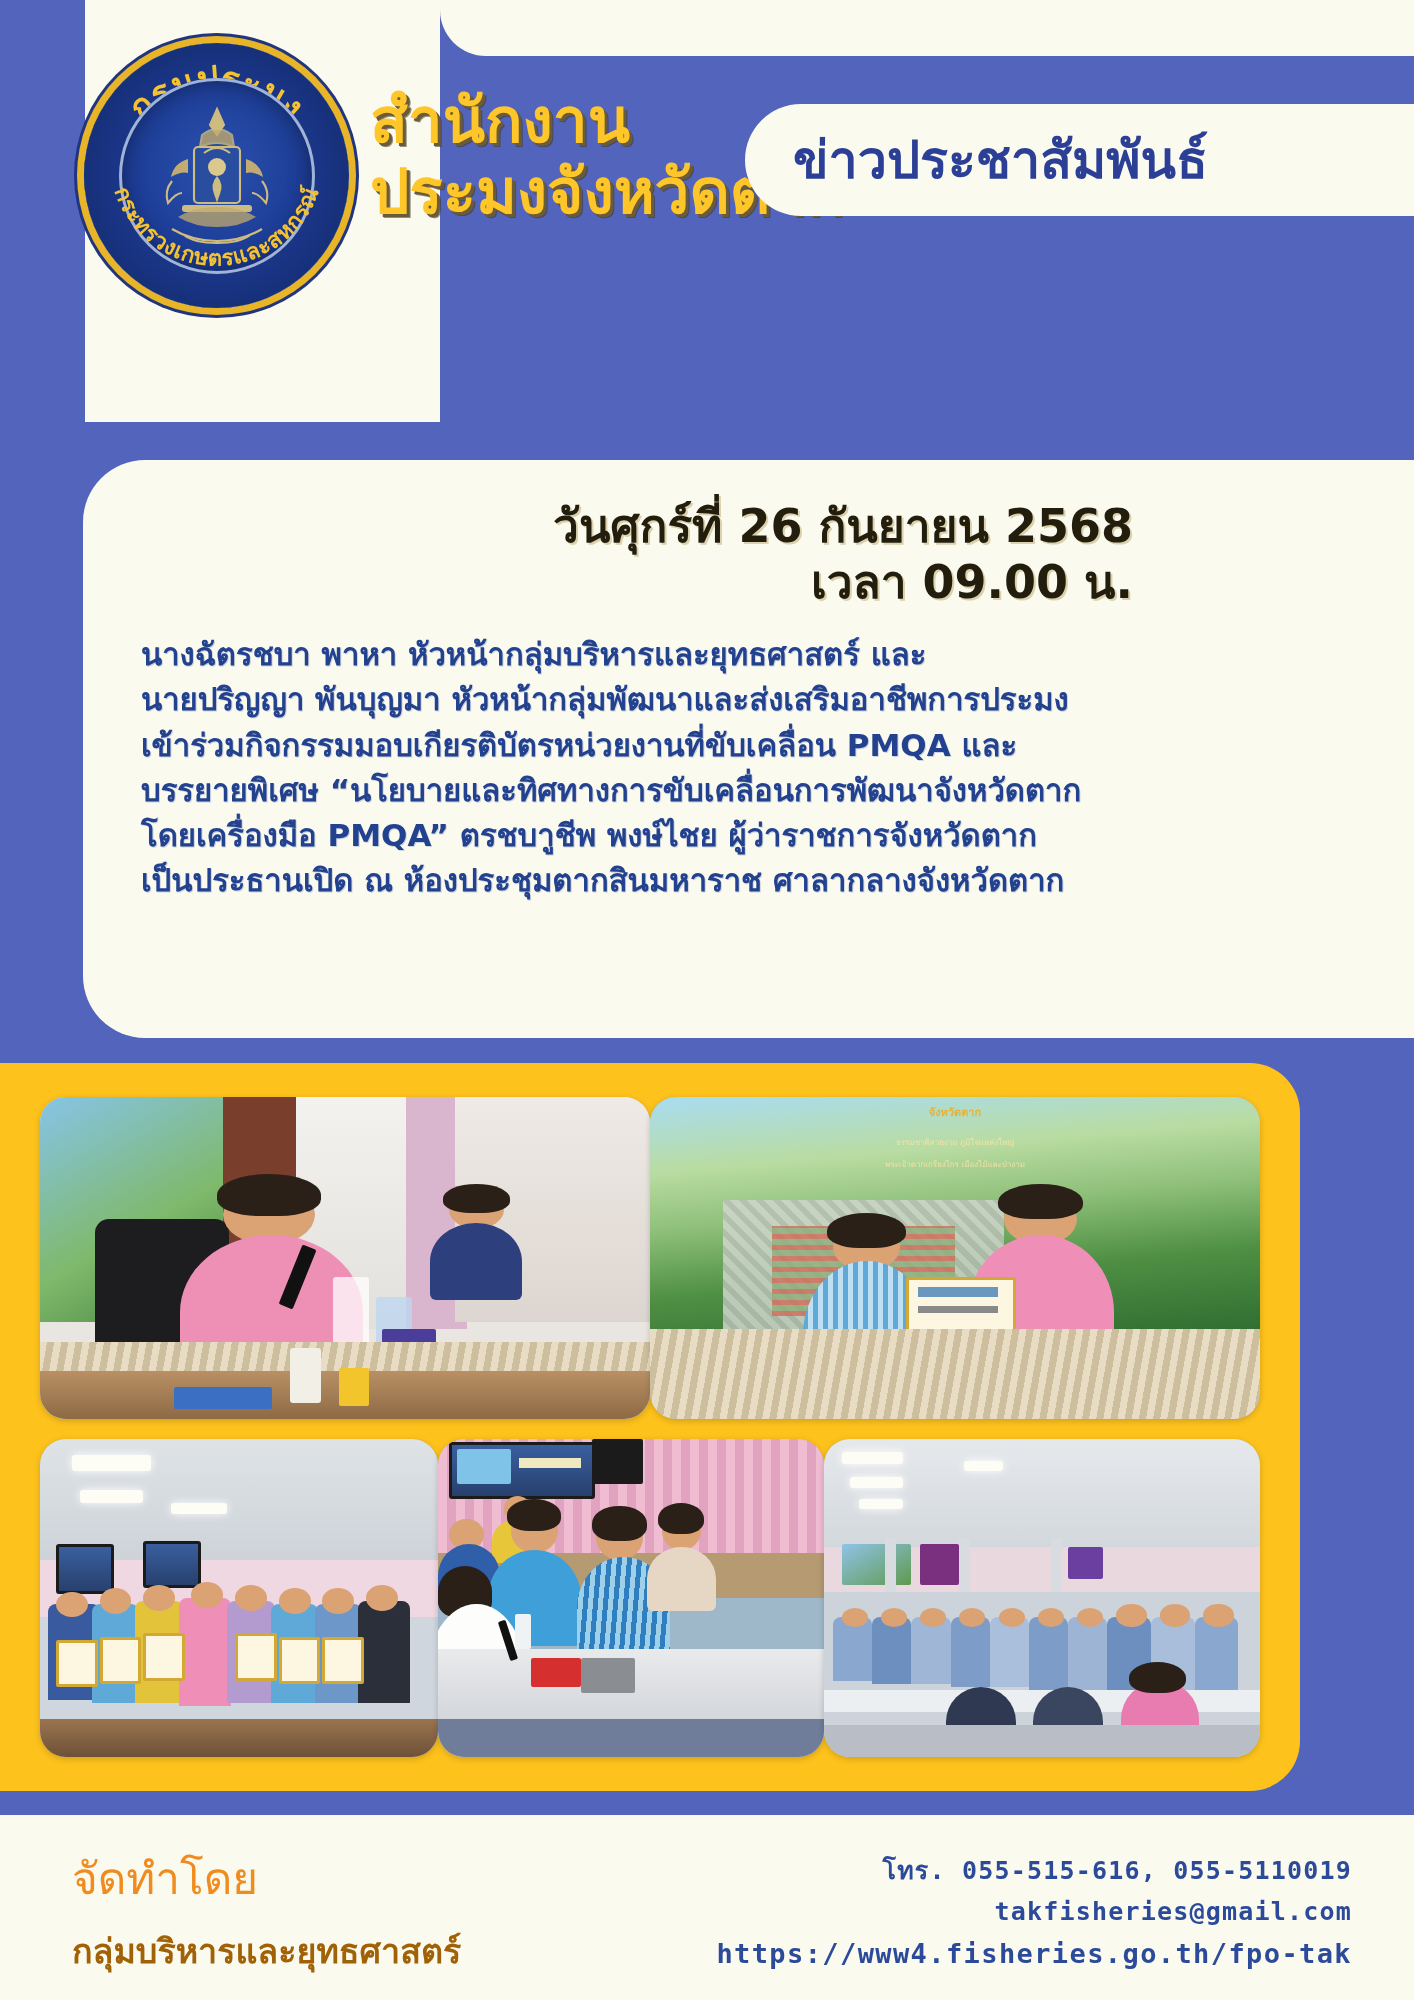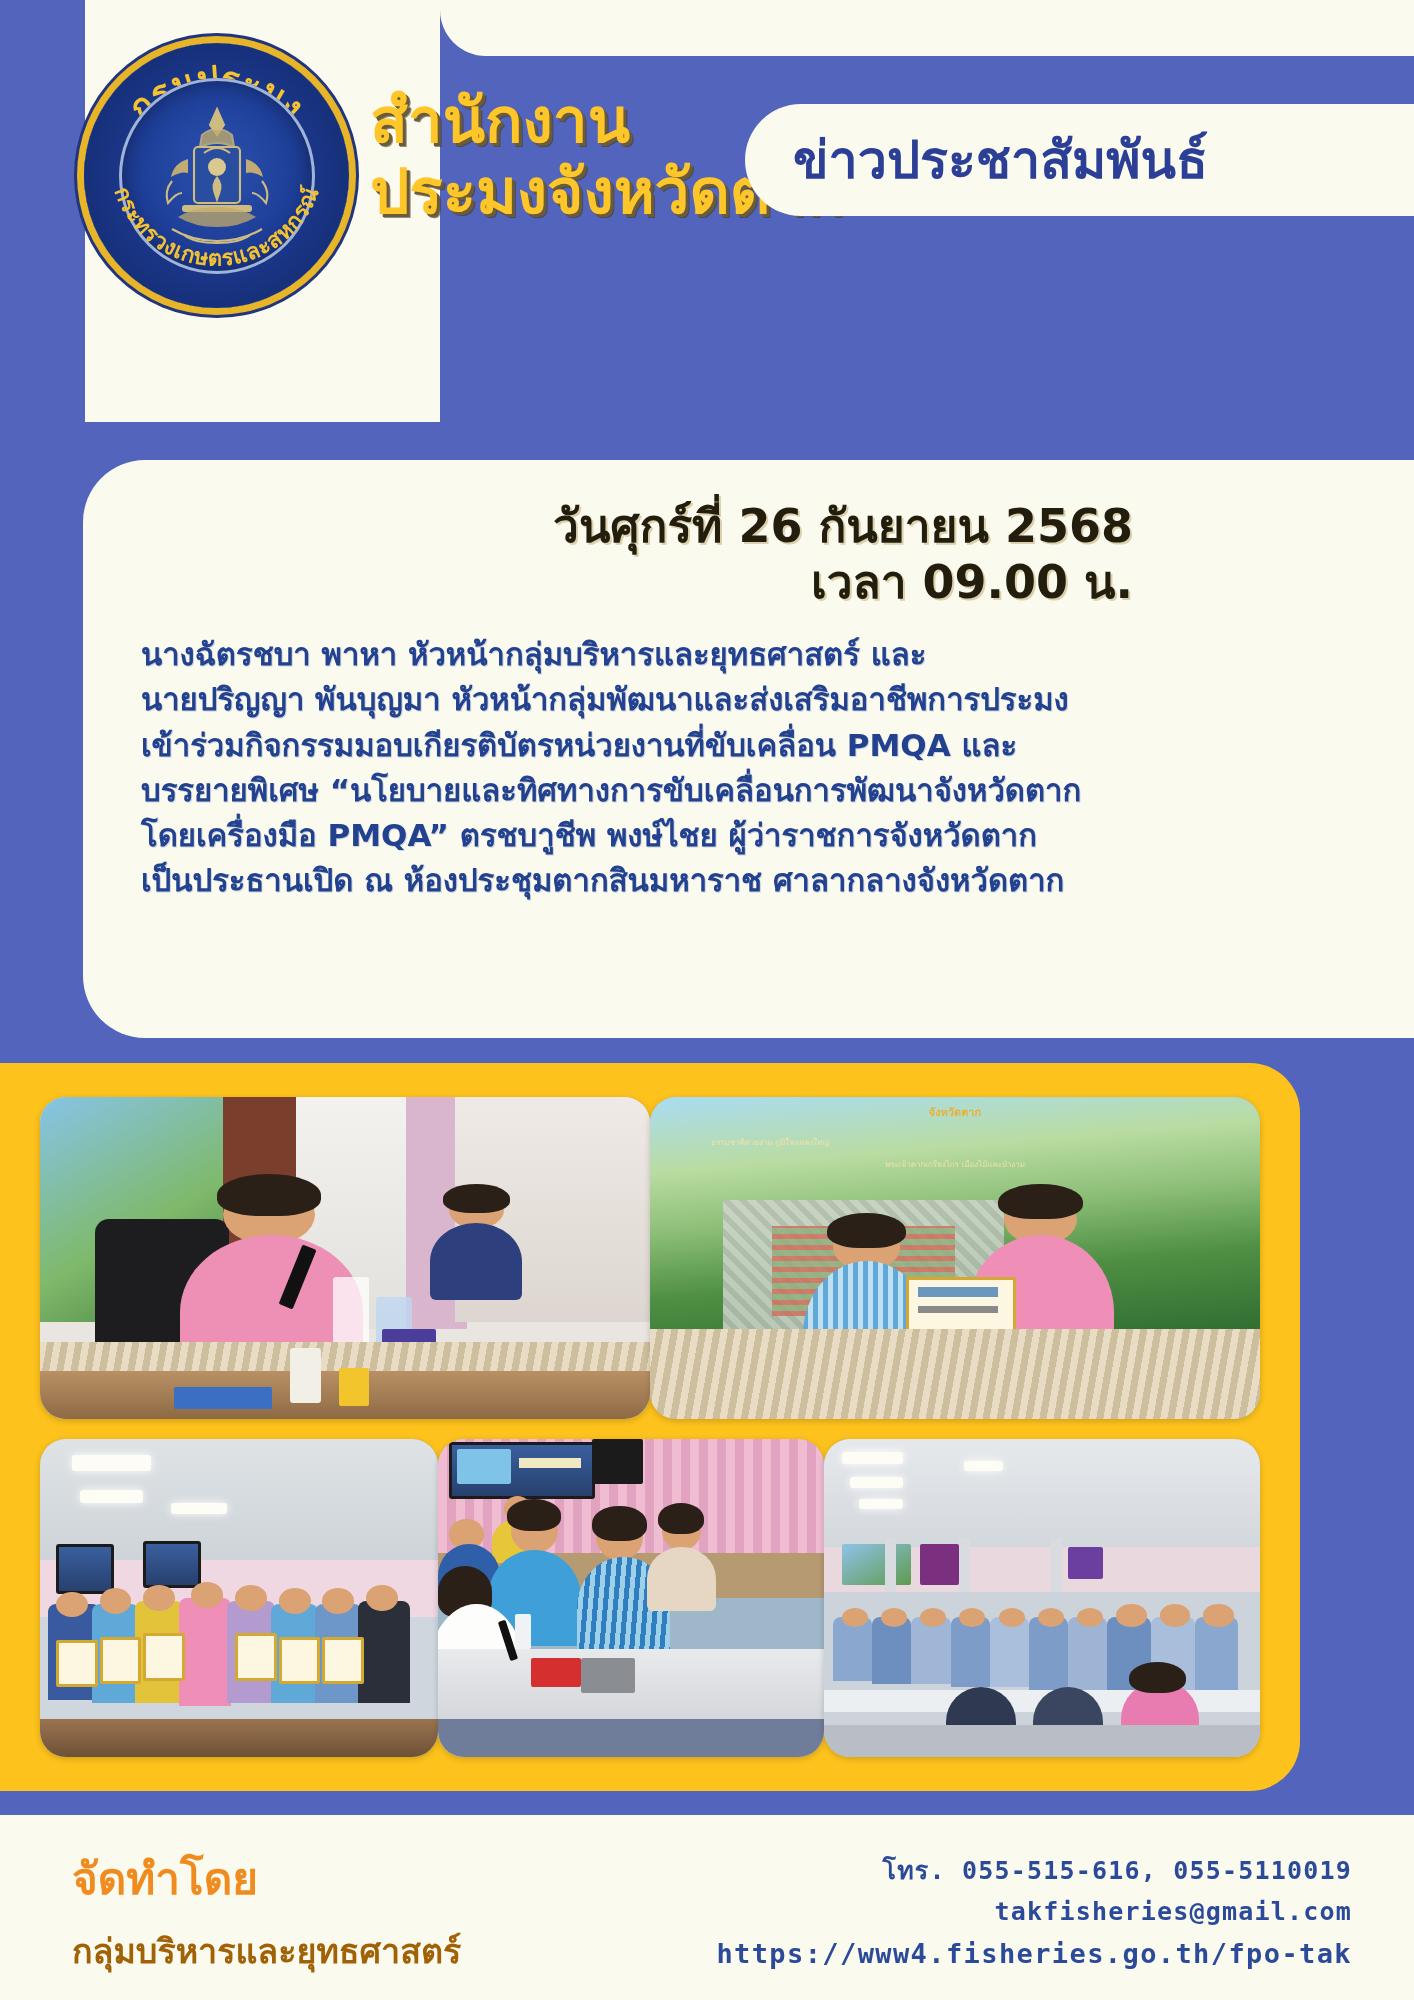--- a/index.html
+++ b/index.html
@@ -133,21 +133,21 @@
   .curtain{position:absolute;background:repeating-linear-gradient(90deg,#f0bcd2 0 9px,#e2a3c0 9px 18px);}
 
   
   .footer{
     position:absolute;left:0;top:1815px;width:1414px;height:185px;
     background:#fbfaef;box-sizing:border-box;
     padding:46px 60px 0 72px;
   }
   .f-left{position:absolute;left:72px;top:40px;}
   .f-line1{
-    color:#f08c1f;font-weight:bold;font-size:44px;line-height:1.1;
+    color:#f08c1f;font-weight:normal;font-size:44px;line-height:1.1;
     font-family:"DejaVu Sans","Liberation Sans",sans-serif;
   }
   .f-line2{
     color:#a16207;font-weight:bold;font-size:34px;line-height:1.1;margin-top:30px;
     font-family:Liberation Serif, serif;
   }
   .f-right{position:absolute;right:62px;top:36px;text-align:right;}
   .f-contact{
     color:#2c4a9a;font-weight:bold;
     font-family:"DejaVu Sans Mono","Liberation Mono",monospace;
@@ -253,21 +253,21 @@
           <div style="position:absolute;left:22%;bottom:3%;width:16%;height:7%;background:#3a6fc4;border-radius:2px;"></div>
           <div style="position:absolute;left:41%;bottom:5%;width:5%;height:17%;background:#f2efe6;border-radius:3px;"></div>
           <div style="position:absolute;left:49%;bottom:4%;width:5%;height:12%;background:#f2c52c;border-radius:2px;"></div>
         </div>
       </div>
 
       <div class="photo">
         <div class="sc">
           <div class="wallimg" style="height:74%;background:linear-gradient(175deg,#a9dcf2 0%,#b9dca2 26%,#8fc07a 46%,#4e8f43 70%,#2f6c31 100%);"></div>
           <div style="position:absolute;left:6%;top:2%;width:88%;height:10%;color:#e7b23a;font-size:11px;font-weight:bold;text-align:center;font-family:'DejaVu Sans',sans-serif;">จังหวัดตาก</div>
-          <div style="position:absolute;left:10%;top:12%;width:80%;height:8%;color:#f3e2a6;font-size:8px;font-family:Liberation Sans, sans-serif;">ธรรมชาติสวยงาม ภูมิใจแหล่งใหญ่</div>
+          <div style="position:absolute;left:10%;top:12%;width:80%;height:8%;color:#f3e2a6;font-size:8px;text-align:center;font-family:Liberation Sans, sans-serif;">ธรรมชาติสวยงาม ภูมิใจแหล่งใหญ่</div>
           <div style="position:absolute;left:10%;top:19%;width:80%;height:8%;color:#f3e2a6;font-size:8px;text-align:center;font-family:'DejaVu Sans',sans-serif;">พระเจ้าตากเกรียงไกร เมืองไม้และป่างาม</div>
           <div style="position:absolute;left:12%;top:32%;width:46%;height:40%;background:repeating-linear-gradient(45deg,#cfd6cd 0 6px,#b9c0b6 6px 12px);opacity:.85;"></div>
           <div style="position:absolute;left:20%;top:40%;width:30%;height:28%;background:repeating-linear-gradient(0deg,#d06b58 0 5px,#8fae7a 5px 11px);opacity:.8;"></div>
           <div class="head" style="left:30%;top:39%;width:11%;height:15%;"></div>
           <div class="hair" style="left:29%;top:36%;width:13%;height:11%;"></div>
           <div class="person" style="left:25%;top:51%;width:21%;height:46%;background:repeating-linear-gradient(90deg,#5fa8d8 0 5px,#bfe0f2 5px 10px);"></div>
           <div style="position:absolute;left:25%;bottom:0;width:21%;height:19%;background:#1f2330;"></div>
           <div class="head" style="left:58%;top:30%;width:12%;height:16%;"></div>
           <div class="hair" style="left:57%;top:27%;width:14%;height:11%;"></div>
           <div class="person" style="left:52%;top:43%;width:24%;height:48%;background:#ef8fb8;"></div>

